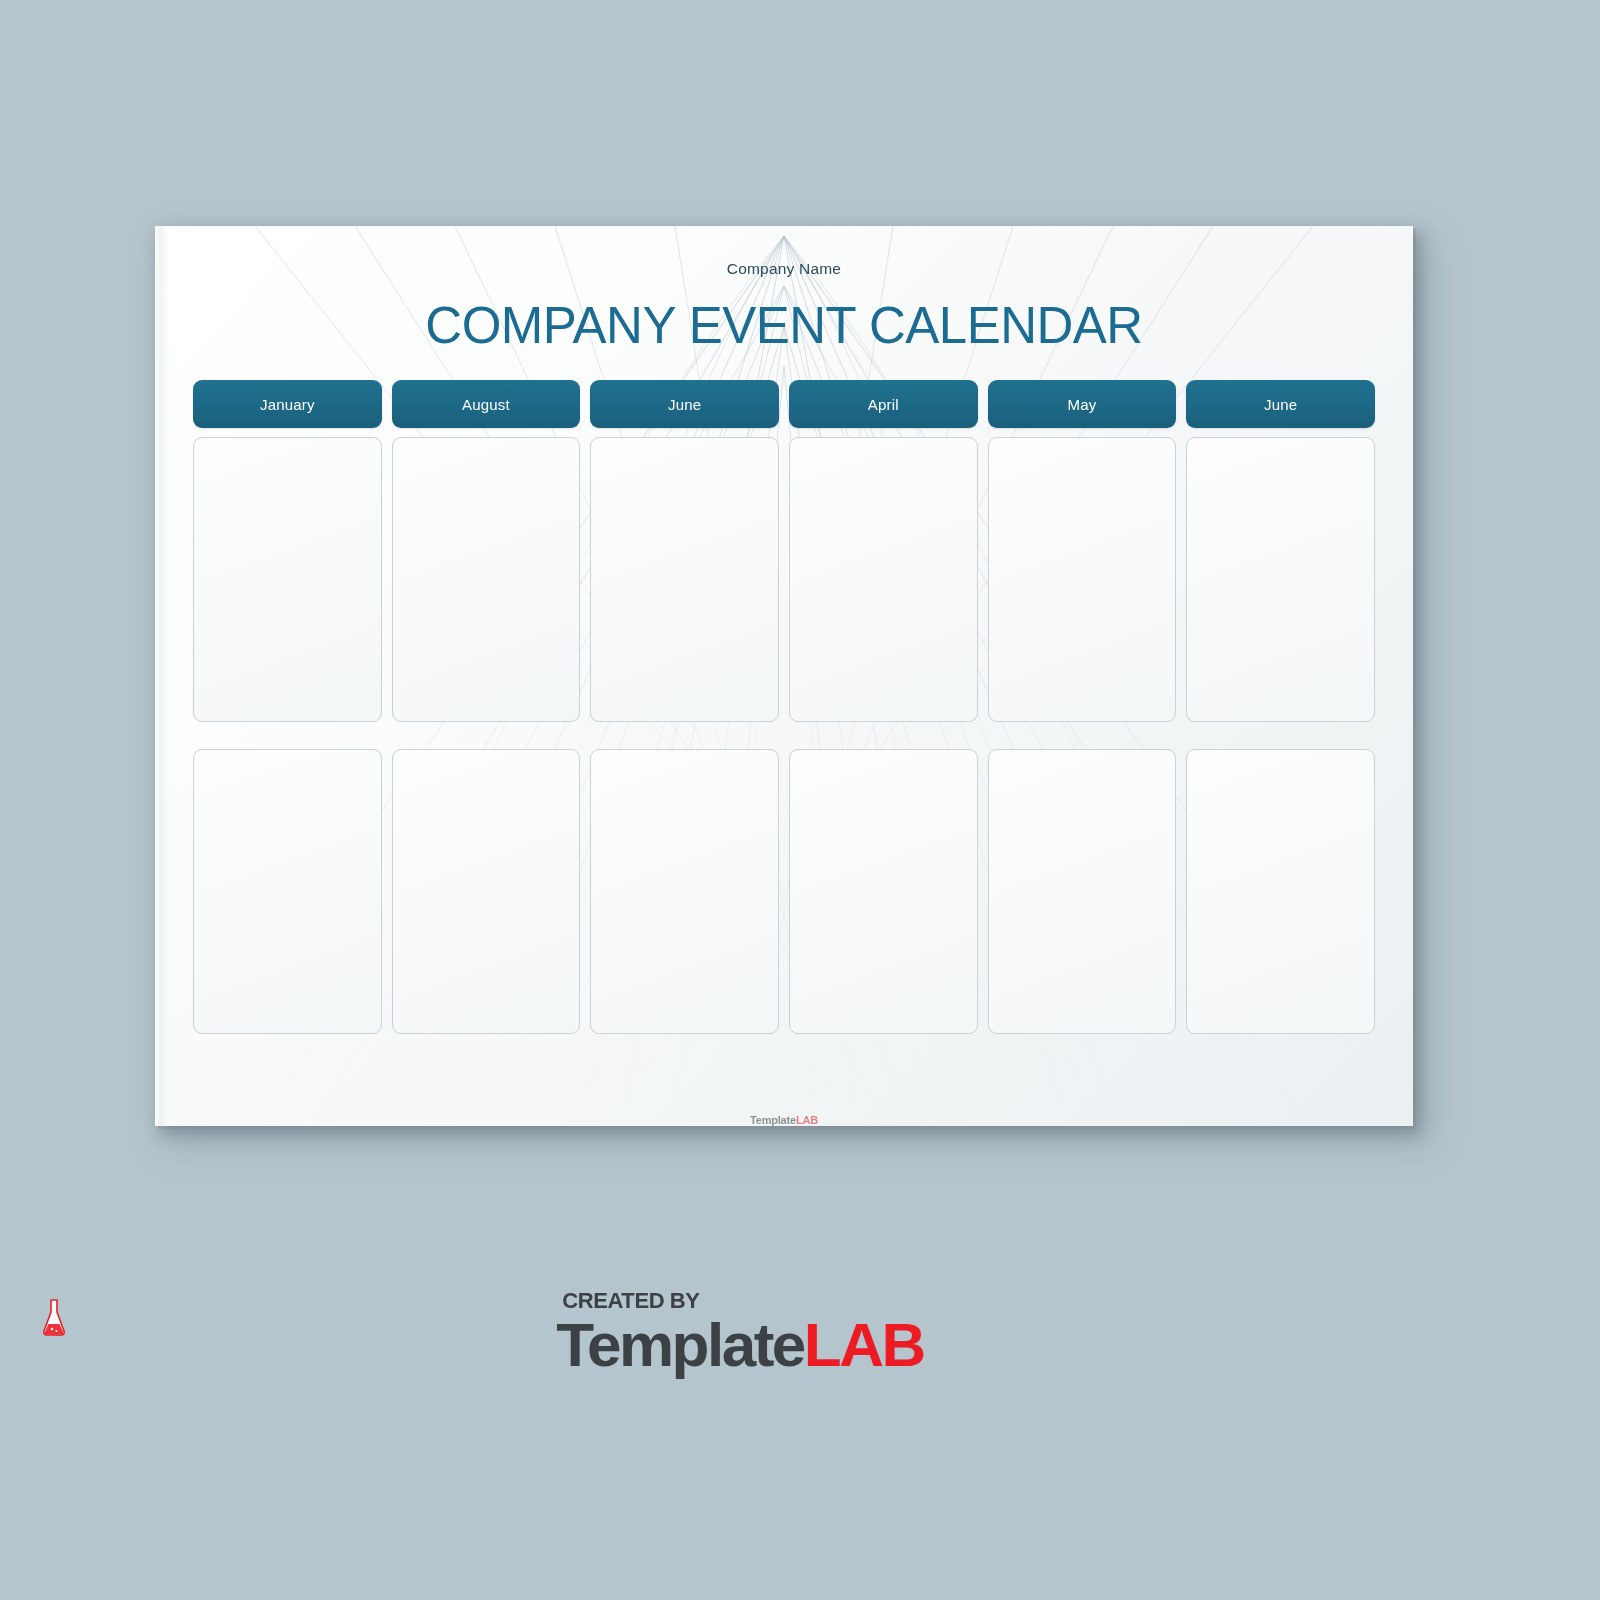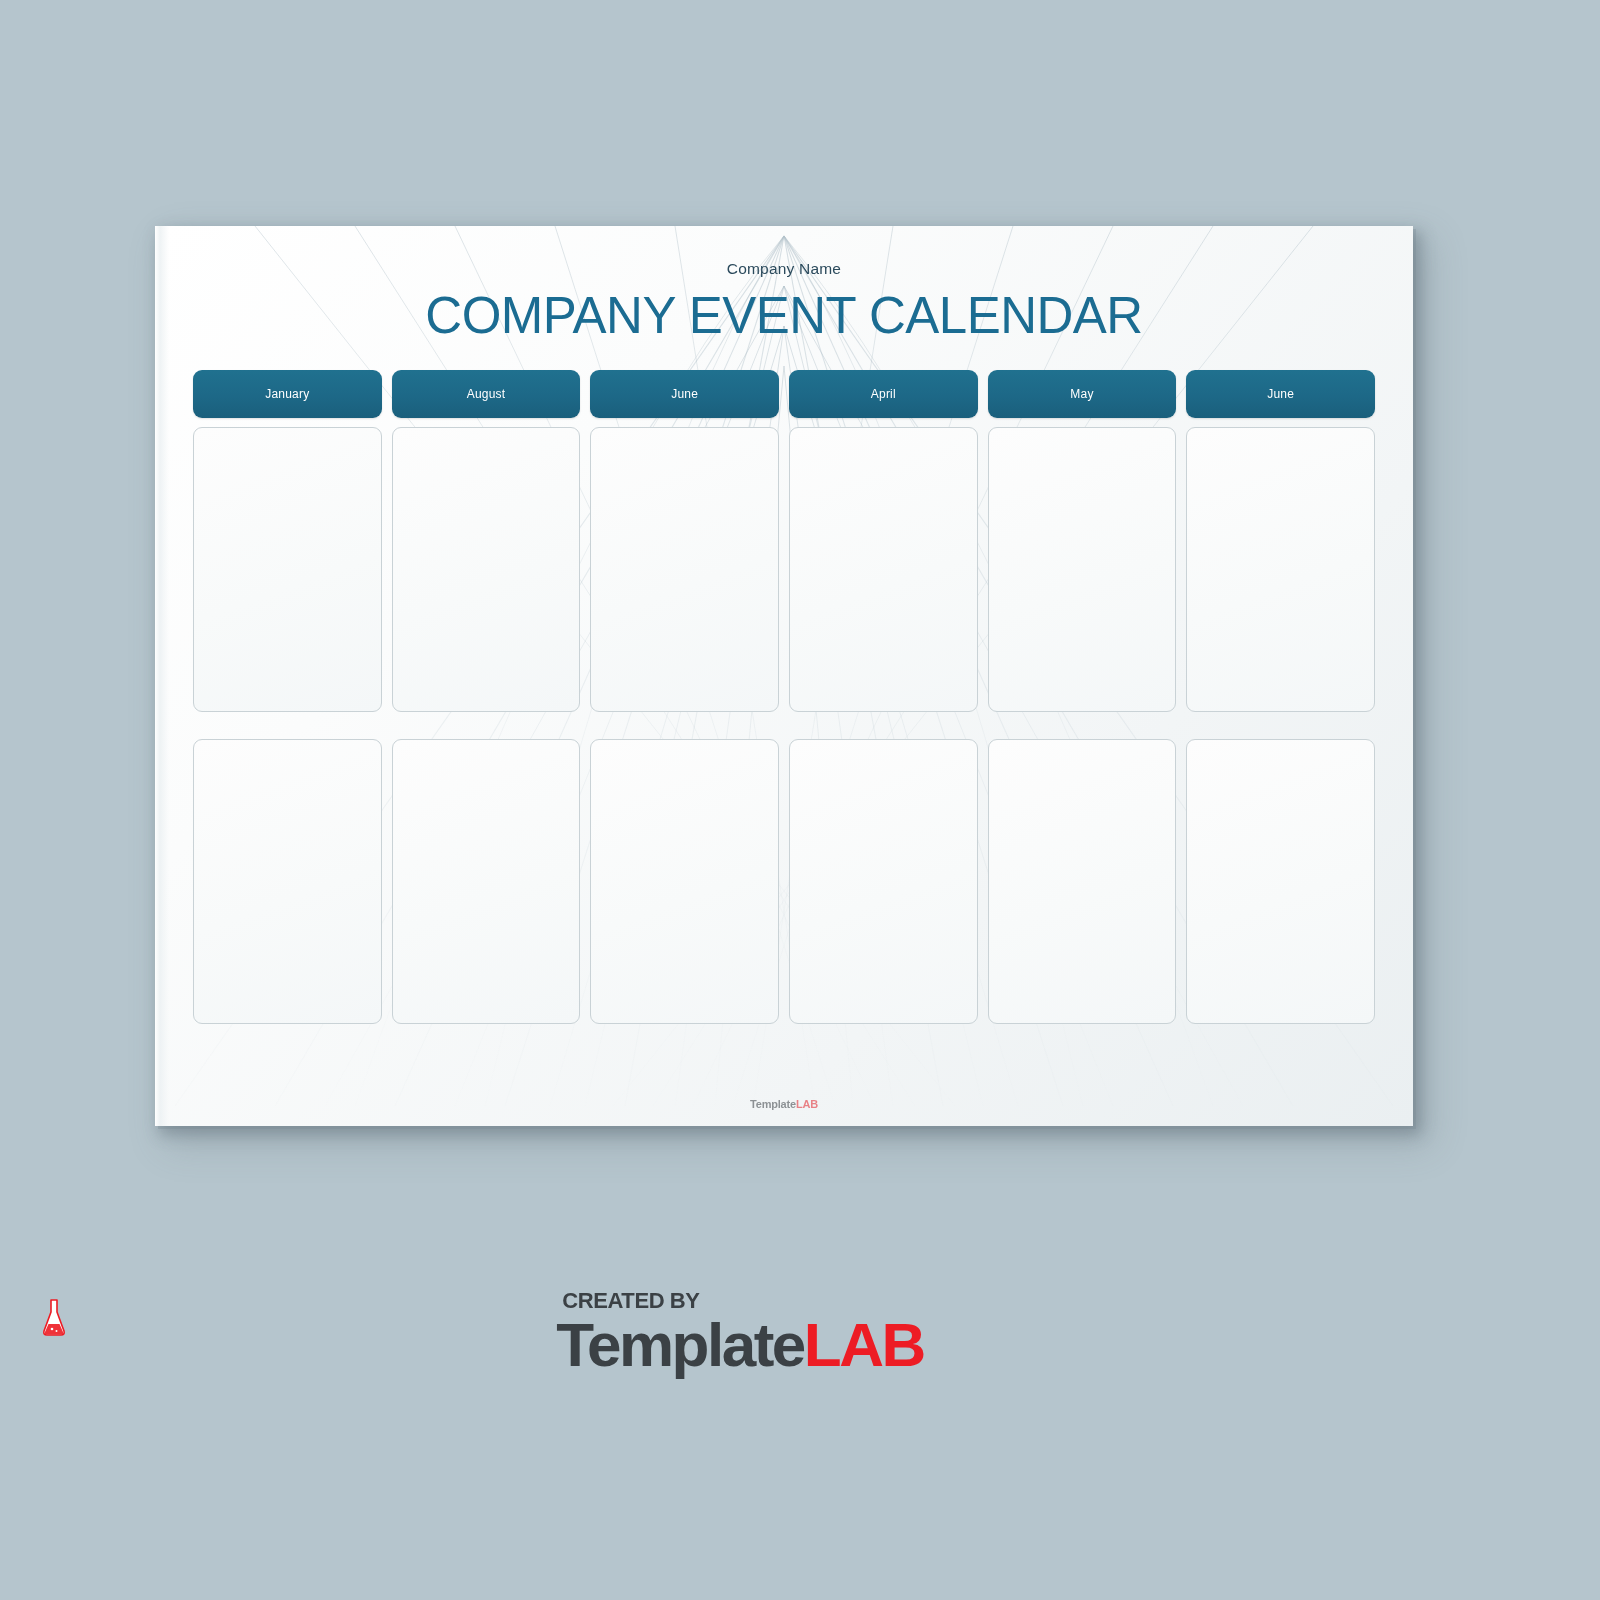--- a/index.html
+++ b/index.html
@@ -71,21 +71,21 @@
     padding: 34px 38px 0 38px;
     display: flex;
     flex-direction: column;
   }
 
   #company-name {
     text-align: center;
     font-size: 15.5px;
     color: #2b4a5c;
     letter-spacing: 0.2px;
-    margin-bottom: 10px;
+    margin-bottom: 20px;
   }
 
   #calendar-title {
     text-align: center;
     font-size: 51px;
     font-weight: normal;
     color: #1b6c92;
     letter-spacing: -0.5px;
     line-height: 1.08;
     margin-bottom: 27px;
@@ -98,21 +98,21 @@
   }
 
   .month-btn {
     background: linear-gradient(180deg, #20718f 0%, #1d6887 55%, #1a5f7c 100%);
     color: #ffffff;
     border-radius: 9px;
     height: 48px;
     display: flex;
     align-items: center;
     justify-content: center;
-    font-size: 12px;
+    font-size: 15px;
     letter-spacing: 0.2px;
     box-shadow: 0 1px 2px rgba(0,0,0,0.12);
   }
 
   .cell-row {
     display: grid;
     grid-template-columns: repeat(6, 1fr);
     gap: 10px;
     margin-top: 9px;
   }
@@ -122,21 +122,20 @@
     border: 1px solid #c9d2d6;
     border-radius: 9px;
     height: 285px;
   }
 
   .spacer { height: 18px; }
 
   #footer-brand {
     margin-top: auto;
     text-align: center;
-    padding-bottom: 16px;
     font-size: 11px;
     font-weight: bold;
     letter-spacing: -0.2px;
     opacity: 0.55;
   }
   #footer-brand .fb-a { color: #3a4045; }
   #footer-brand .fb-b { color: #e0242b; }
 
   
   #watermark {

